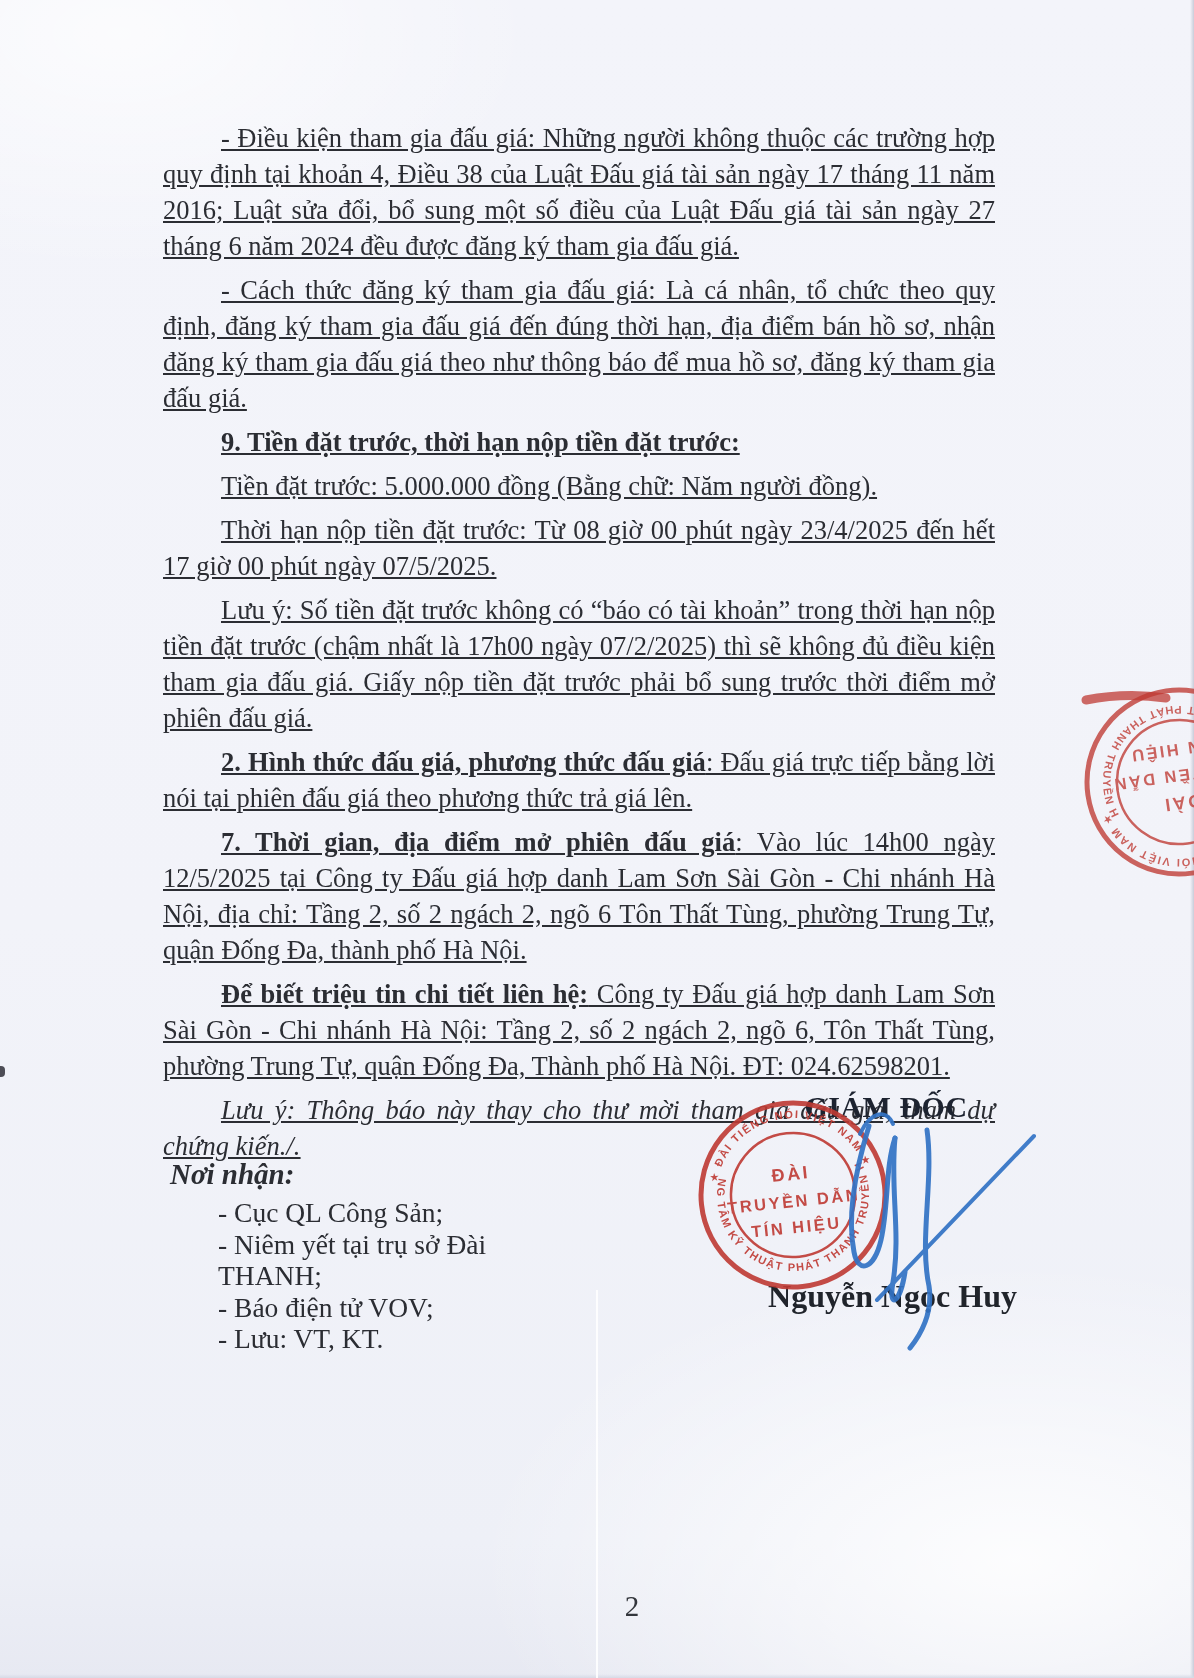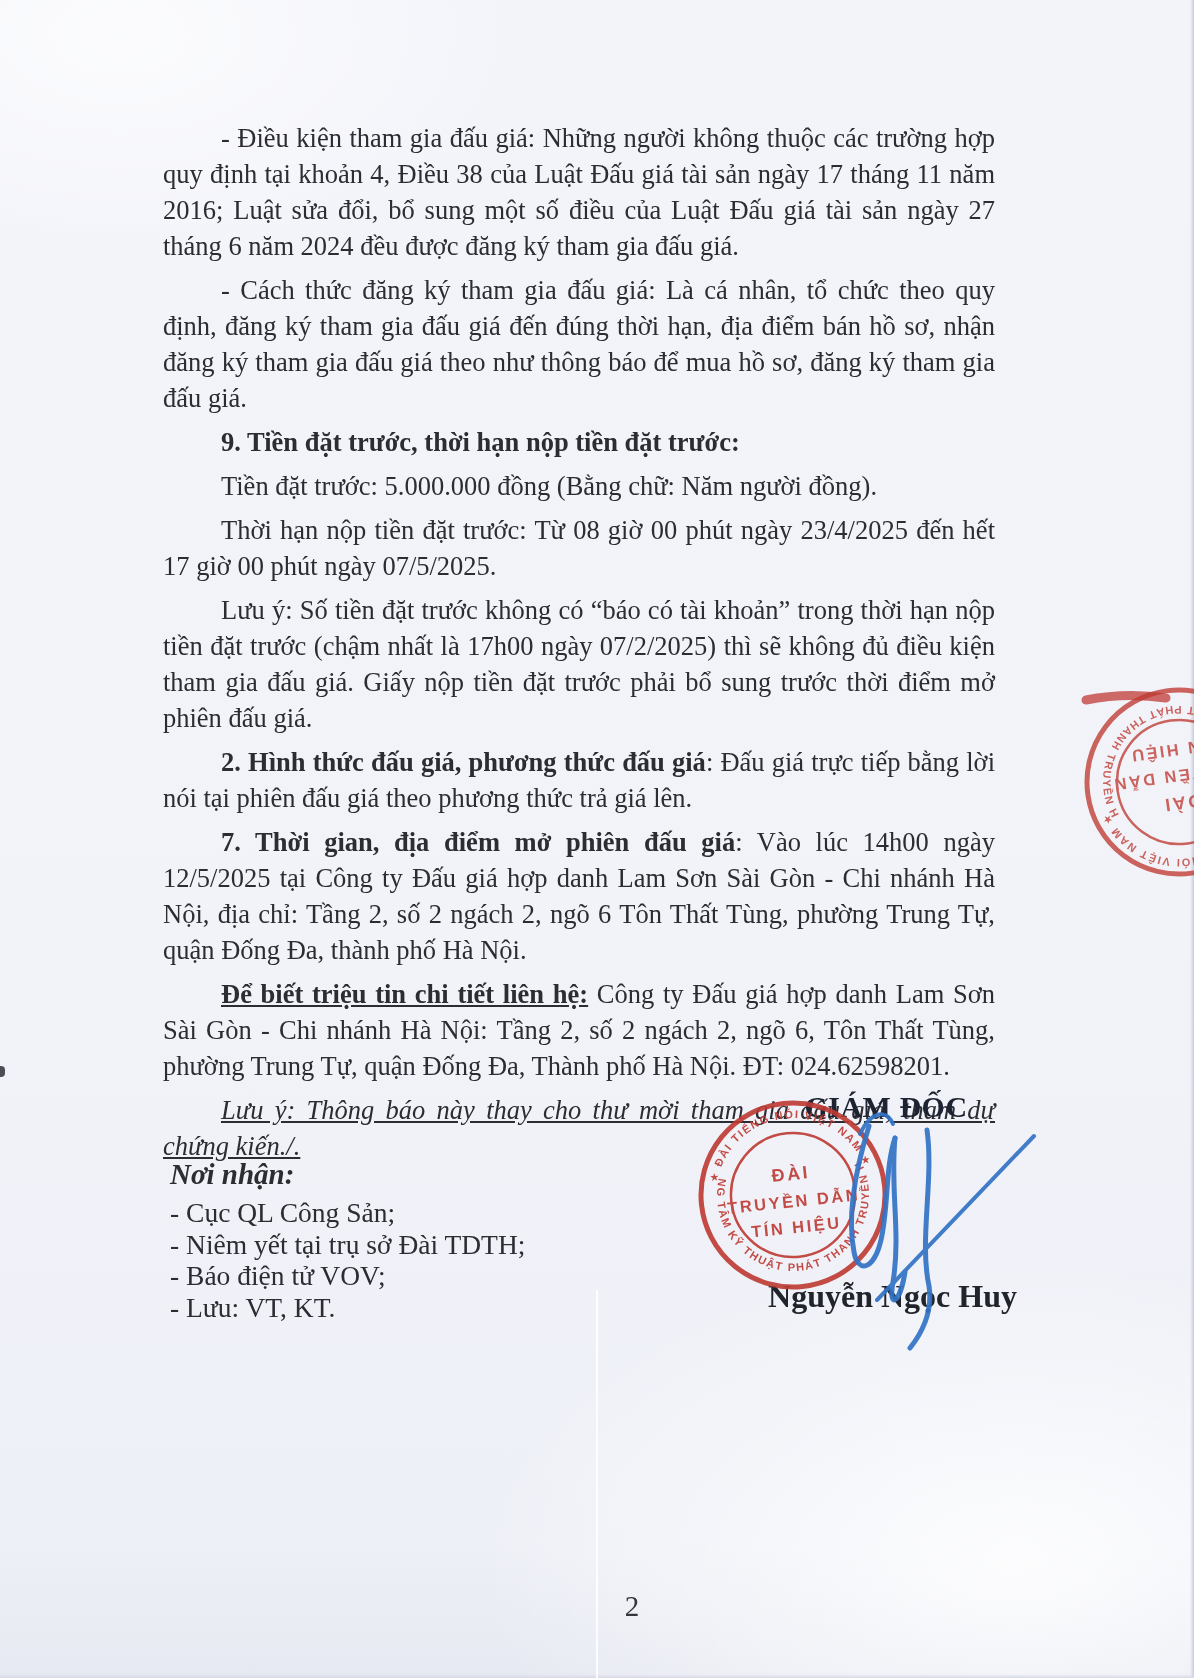--- a/index.html
+++ b/index.html
@@ -17,36 +17,36 @@
   }
   .edge-right{position:absolute;top:0;right:0;width:4px;height:100%;background:linear-gradient(90deg,rgba(170,174,190,0),#c9ccd9);}
   .edge-bottom{position:absolute;left:0;bottom:0;width:100%;height:4px;background:linear-gradient(0deg,#d7dae6,rgba(215,218,230,0));}
   .fold-line{position:absolute;left:596px;top:1290px;width:2px;height:388px;background:rgba(255,255,255,.85);}
   .speck{position:absolute;left:0;top:1066px;width:5px;height:11px;border-radius:0 4px 4px 0;background:#4d4d56;}
 
   .doc-body{
     position:absolute;left:163px;top:120px;width:848px;
     font-size:26.5px;line-height:36px;text-align:justify;
   }
-  .doc-body p{margin:0 16px 8px 0;text-indent:58px;}
+  .doc-body p{margin:0 16px 8px 0;text-indent:58px;text-decoration:underline;}
   .seg-b{font-weight:bold;}
   .seg-u{text-decoration:underline;}
   .seg-i{font-style:italic;}
 
   .sign-title{
     position:absolute;left:786px;top:1090px;width:200px;
     text-align:center;font-weight:bold;font-size:30px;letter-spacing:.5px;color:#1d2330;
   }
   .sign-name{
     position:absolute;left:757px;top:1278px;width:260px;
     text-align:right;font-weight:bold;font-size:32px;color:#20242b;
   }
   .recipients{position:absolute;left:170px;top:1122px;width:420px;font-size:27.5px;}
   .recipients .head{font-weight:bold;font-style:italic;font-size:29px;margin-bottom:6px;margin-top:36px;}
-  .recipients .item{line-height:31.5px;}
+  .recipients .item{line-height:31.5px;margin-left:48px;}
 
   .page-number{position:absolute;left:602px;top:1590px;width:60px;text-align:center;font-size:29px;color:#33363c;}
 
   .stamp{position:absolute;width:220px;height:220px;}
   .stamp-main{left:683px;top:1085px;transform:rotate(-6deg);opacity:.9;}
   .stamp-edge{left:1069px;top:672px;transform:rotate(172deg);opacity:.78;}
   .stamp svg{width:100%;height:100%;display:block;}
   .stamp text,.stamp textPath{
     font-family:"Liberation Sans","DejaVu Sans",sans-serif;
     fill:#bf3a33;
@@ -122,21 +122,21 @@
       <path stroke-width="4" d="M 877 1300 L 1034 1136"></path>
       <path stroke-width="4" d="M 860 1134 C 870 1112, 886 1108, 893 1124"></path>
     </g>
     <path d="M 1086 700 q 40 -8 80 -2" fill="none" stroke="#bf3a33" stroke-width="9" stroke-linecap="round" opacity="0.75"></path>
   </svg>
 
   <div class="recipients">
     <div class="head">Nơi nhận:</div>
     <div id="recipients-list">
         <div class="item">- Cục QL Công Sản;</div>
-        <div class="item">- Niêm yết tại trụ sở Đài TDTH;</div>
+        <div class="item">- Niêm yết tại trụ sở Đài THANH;</div>
         <div class="item">- Báo điện tử VOV;</div>
         <div class="item">- Lưu: VT, KT.</div>
       </div>
   </div>
 
   <div class="page-number">2</div>
 
 </div>
 
 </body></html>

